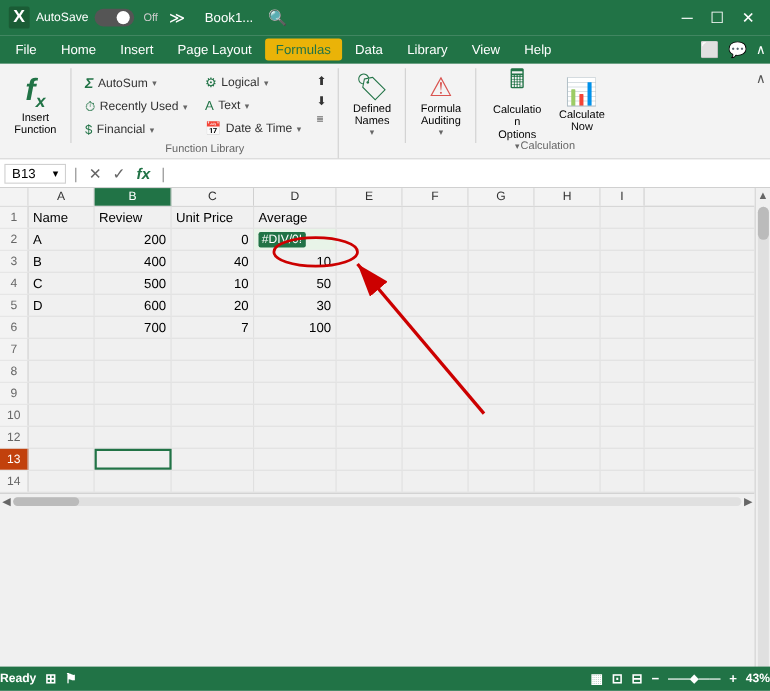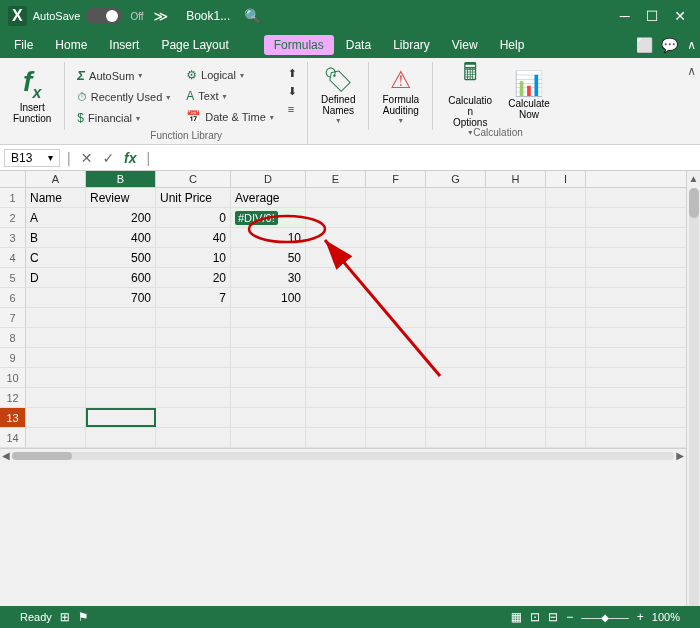--- a/index.html
+++ b/index.html
@@ -36,21 +36,21 @@
       padding: 0 4px;
       gap: 2px;
     }
     .menu-item {
       padding: 3px 10px;
       cursor: pointer;
       border-radius: 3px;
       font-size: 12px;
       color: white;
     }
-    .menu-item.active { background: #f0abfc; color: #217346; font-weight: 500; margin-left: 23px; }
+    .menu-item.active { background: #eab308; color: #217346; font-weight: 500; }
     .menu-icons-right { margin-left: auto; display: flex; gap: 8px; align-items: center; }
 
     
     .ribbon {
       background: #f3f3f3;
       border-bottom: 1px solid #d0d0d0;
       padding: 4px 0 0 0;
       display: flex;
       align-items: flex-start;
     }
@@ -183,27 +183,28 @@
       z-index: 10;
     }
 
     
     .status-bar {
       background: #217346;
       color: white;
       height: 22px;
       display: flex;
       align-items: center;
-      padding: 0 20px;
+      padding: 0 0;
       font-size: 11px;
       gap: 8px;
       position: absolute;
       bottom: 0;
       left: 0;
       right: 0;
+      font-weight: bold;
     }
     .status-right { margin-left: auto; display: flex; gap: 8px; align-items: center; }
     .zoom-text { font-size: 11px; }
 
     
     .h-scrollbar {
       height: 14px;
       background: #f0f0f0;
       border-top: 1px solid #d0d0d0;
       display: flex;
@@ -683,15 +684,15 @@
   <span>Ready</span>
   <span style="font-size:12px;">⊞</span>
   <span style="font-size:12px;">⚑</span>
   <div class="status-right">
     <span style="font-size:12px;">▦</span>
     <span style="font-size:12px;">⊡</span>
     <span style="font-size:12px;">⊟</span>
     <span style="font-size:12px;">−</span>
     <span style="font-size:10px;">——◆——</span>
     <span style="font-size:12px;">+</span>
-    <span class="zoom-text">100%</span>
+    <span class="zoom-text">43%</span>
   </div>
 </div>
 
 </body></html>

